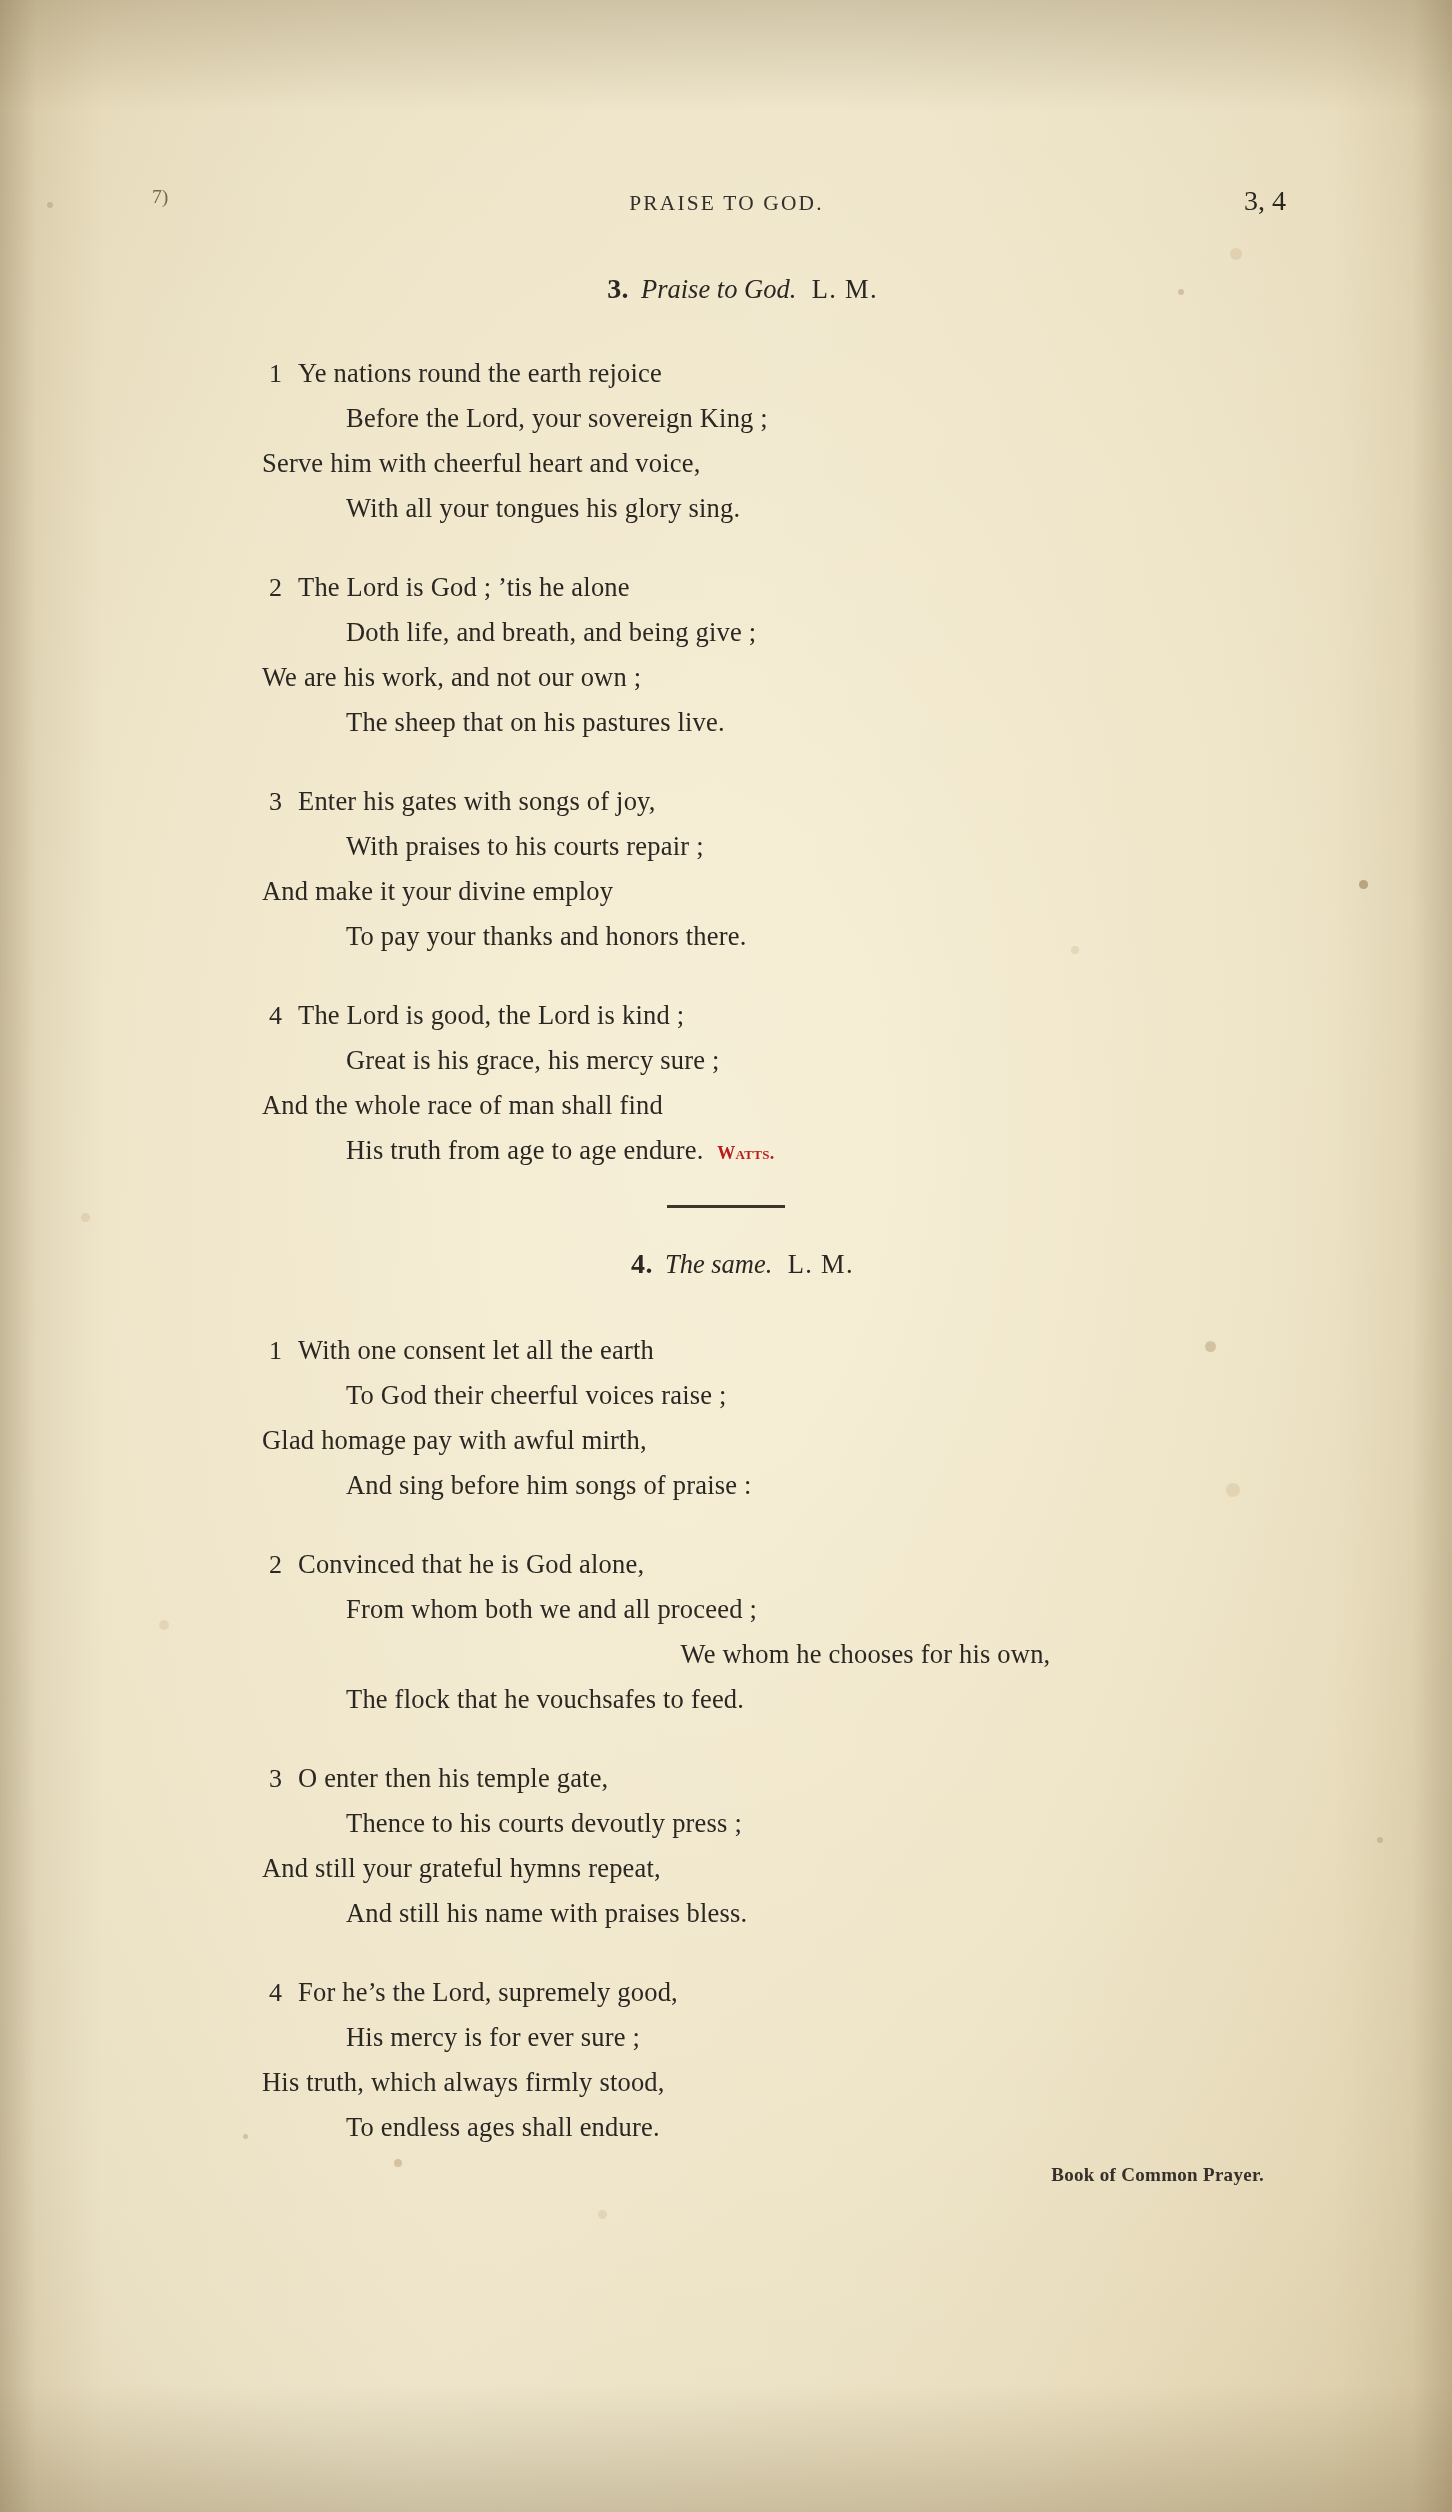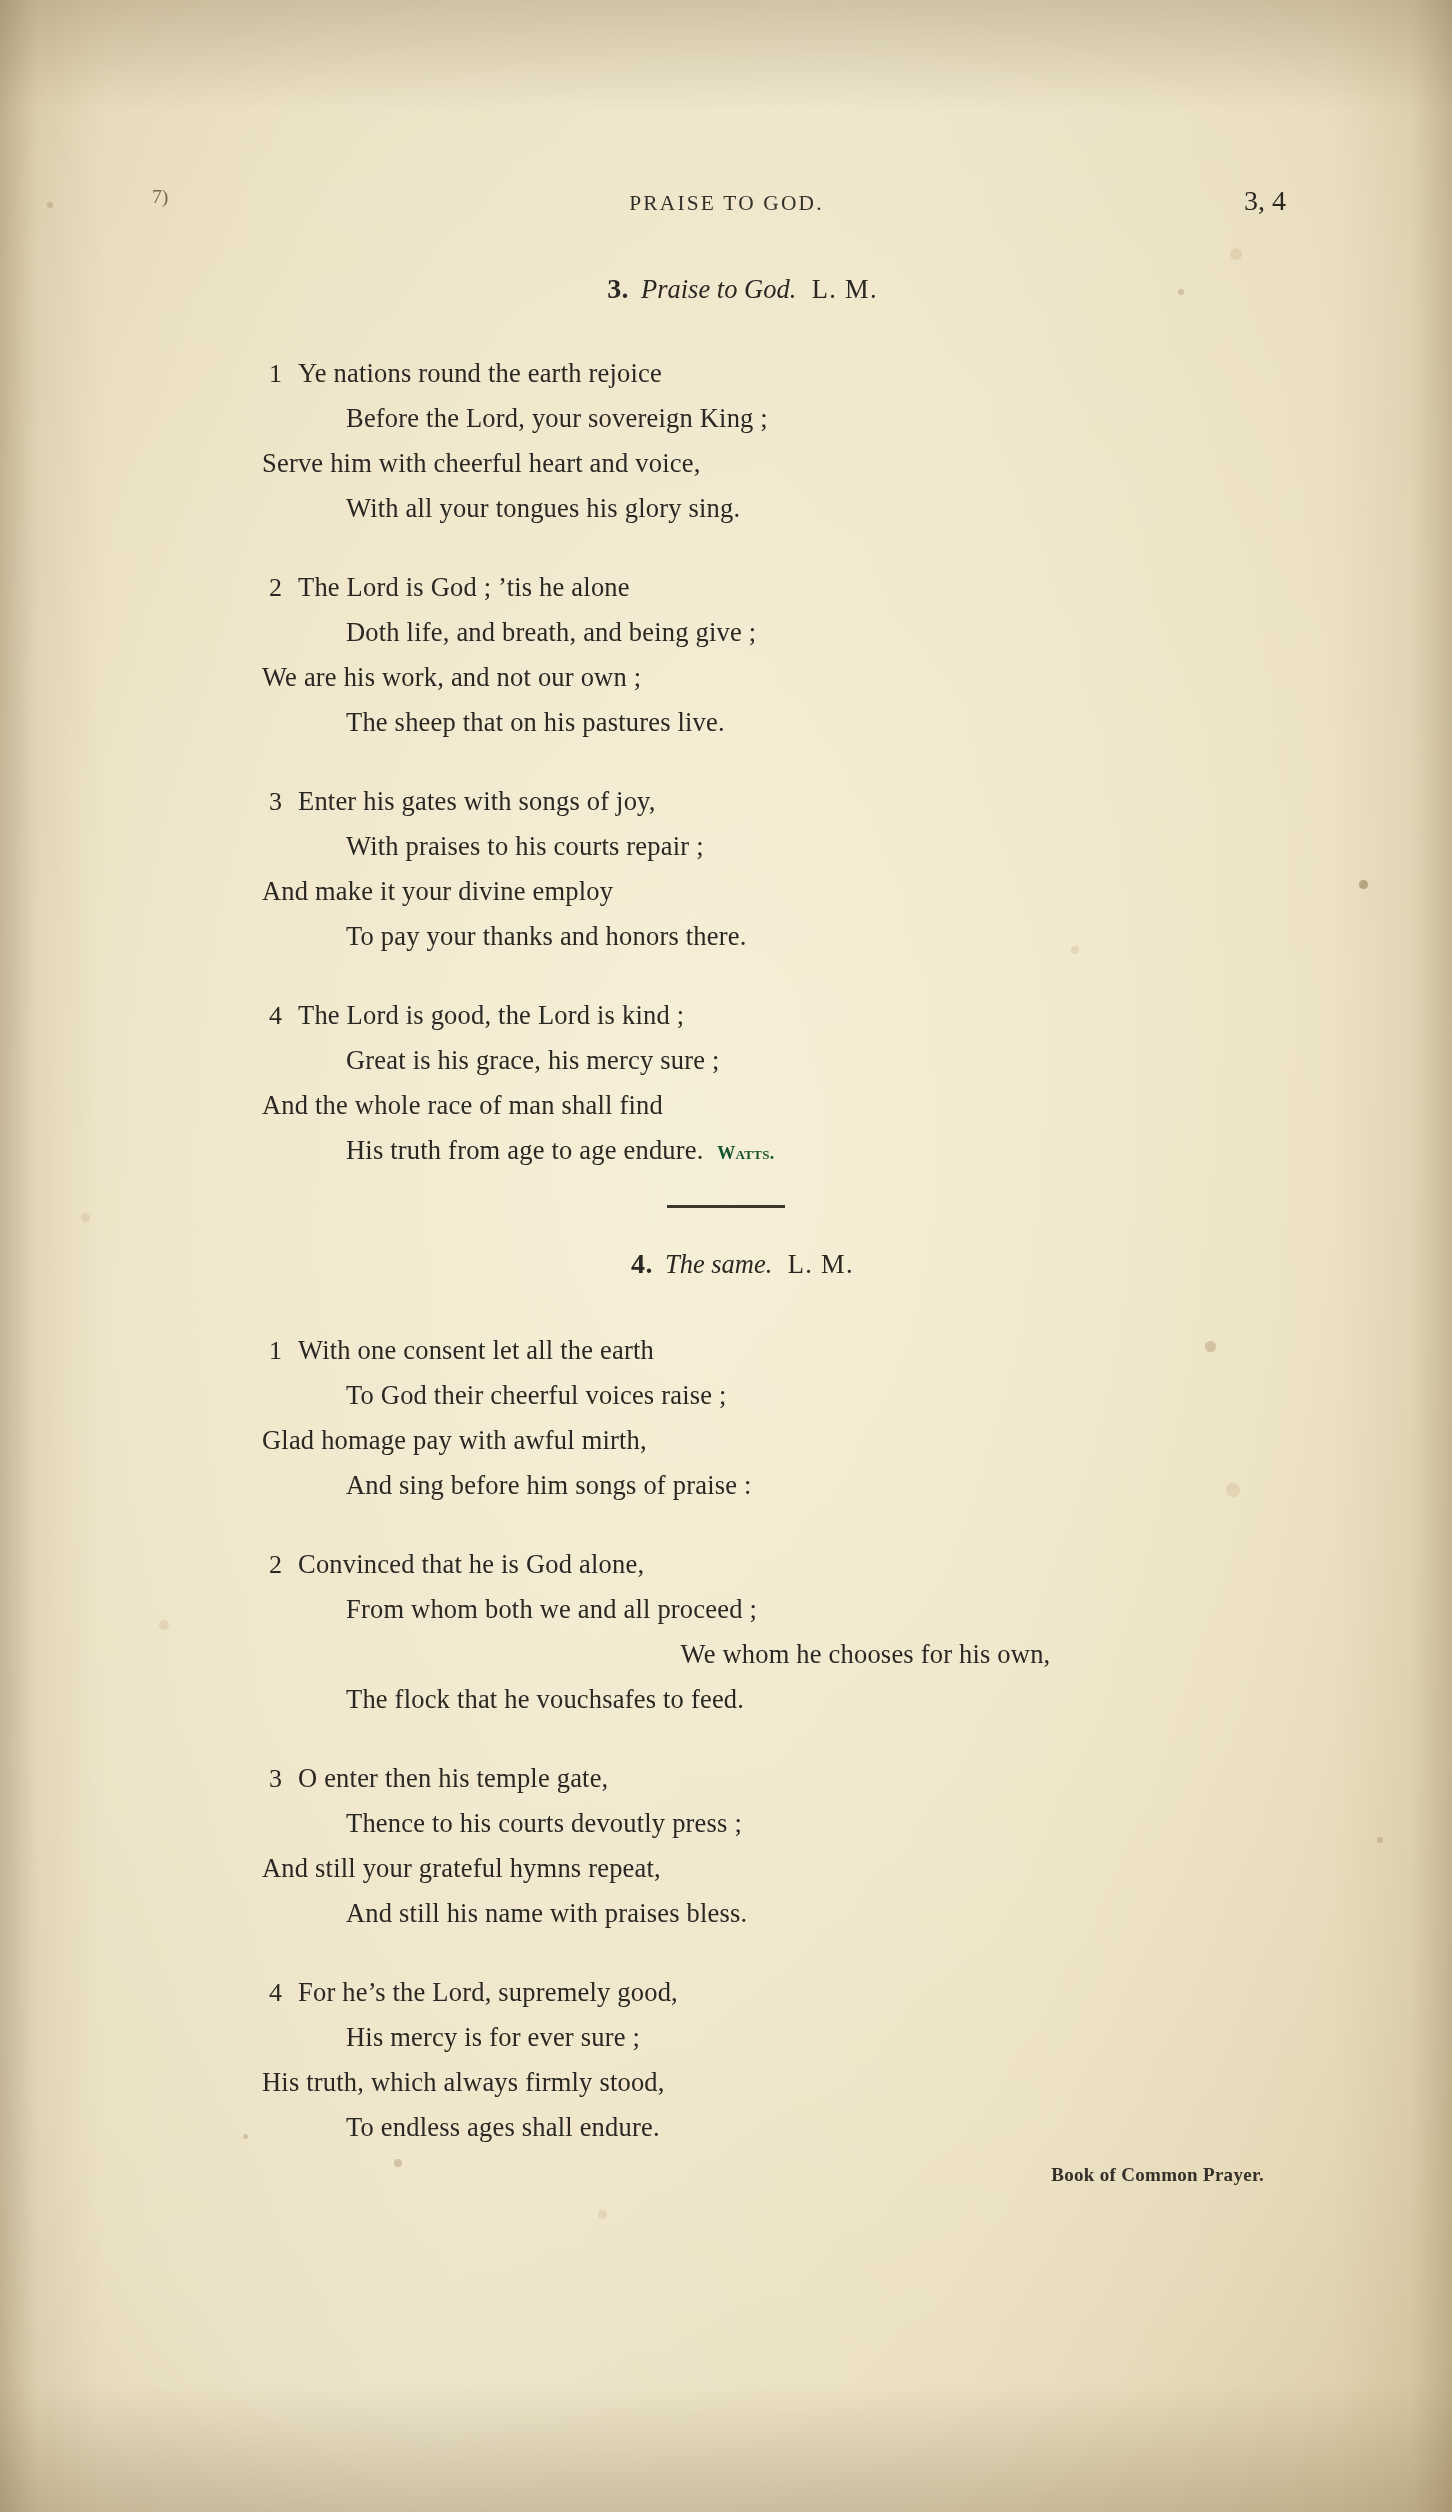--- a/index.html
+++ b/index.html
@@ -136,21 +136,21 @@
   .l-out { margin-left: 253px; }       
   .l-in  { margin-left: 330px; }       
   .l-out-noin { margin-left: 282px; }  
 
   .attrib {
     font-size: 18px;
     letter-spacing: 0.3px;
     margin-left: 13.7px;
     font-variant: small-caps;
     font-weight: bold;
-    color: #14532d;
+    color: #b91c1c;
   }
   .attrib-block {
     text-align: right;
     font-size: 19px;
     font-weight: bold;
     letter-spacing: 0.3px;
     padding-right: 205px;
     color: #35302a;
     margin-top: 14px;
   }

